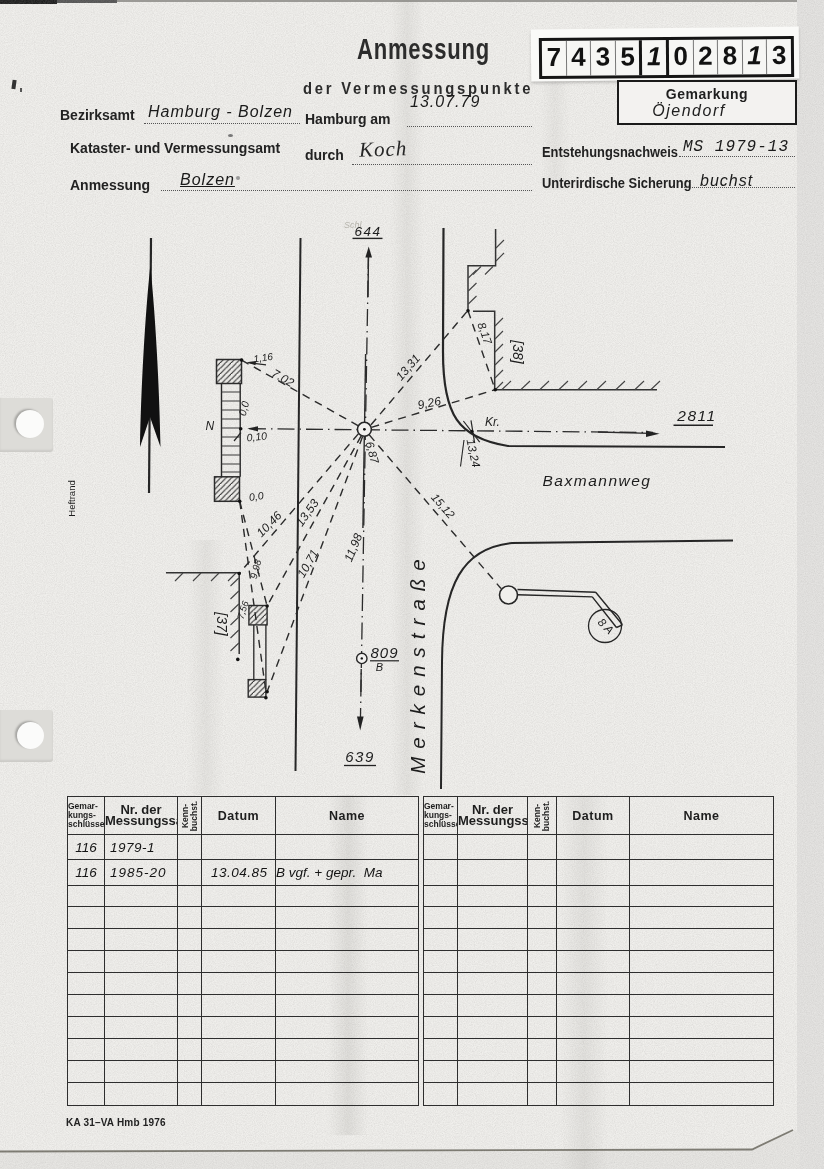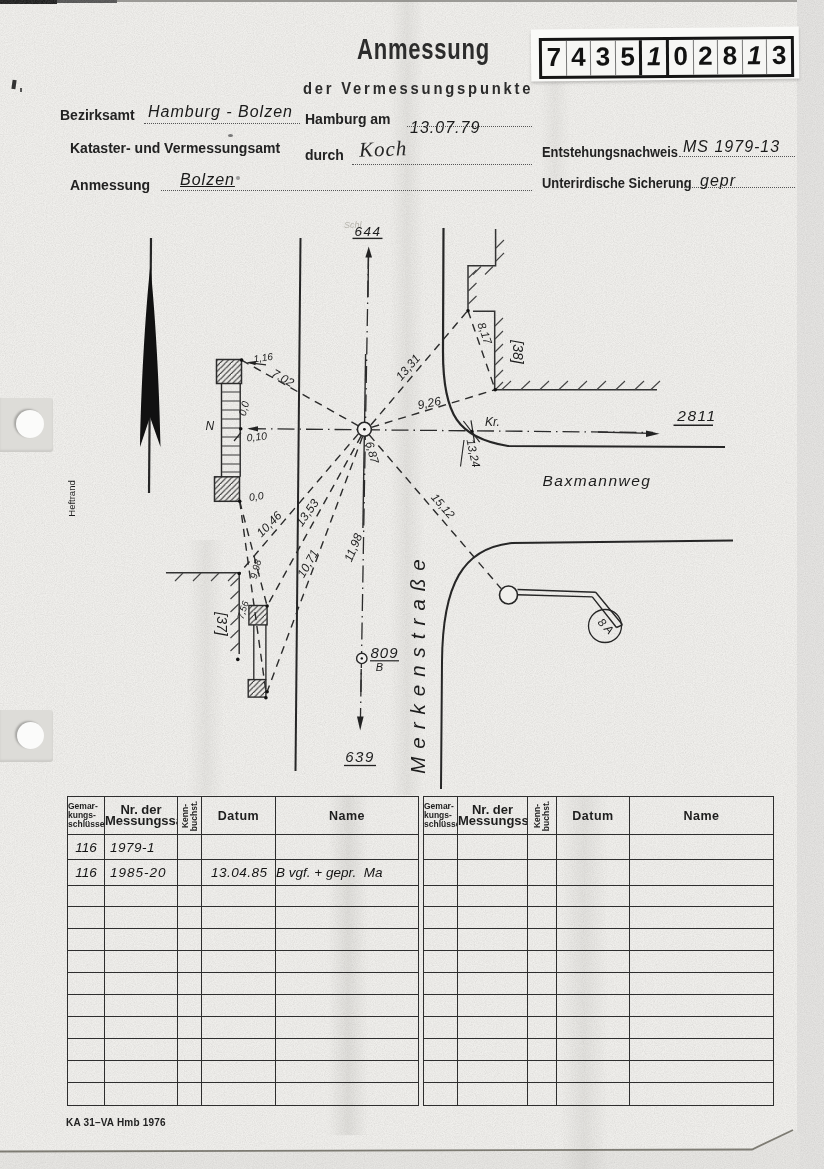--- a/index.html
+++ b/index.html
@@ -63,40 +63,44 @@
 <div style="flex:1;text-align:center;border-right:3px solid #151515;line-height:33px;">5</div>
 <div style="flex:1;text-align:center;border-right:3px solid #151515;line-height:33px;font-style:italic;">1</div>
 <div style="flex:1;text-align:center;border-right:1px solid #777;line-height:33px;">0</div>
 <div style="flex:1;text-align:center;border-right:1px solid #777;line-height:33px;">2</div>
 <div style="flex:1;text-align:center;border-right:1px solid #777;line-height:33px;">8</div>
 <div style="flex:1;text-align:center;border-right:1px solid #777;line-height:33px;font-style:italic;">1</div>
 <div style="flex:1;text-align:center;line-height:33px;">3</div>
 </div>
     </div>
 
+<div class="abs" style="left:617px;top:80px;width:176px;height:41px;border:2.5px solid #1a1a1a;background:#f3f2f0;">
+<div style="text-align:center;font-weight:bold;font-size:14px;margin-top:4px;letter-spacing:.5px;">Gemarkung</div>
+<div style="text-align:center;font-style:italic;font-size:16px;letter-spacing:1.5px;margin-top:0px;transform:translateX(-18px);">Öjendorf</div>
+</div>
 
 <div class="abs lbl" style="left:60px;top:107px;">Bezirksamt</div>
 <div class="abs hw" style="left:148px;top:103px;">Hamburg - Bolzen</div>
 <div class="abs dot" style="left:144px;top:104px;width:156px;height:19px;"></div>
 <div class="abs lbl" style="left:70px;top:140px;">Kataster- und Vermessungsamt</div>
 <div class="abs lbl" style="left:305px;top:111px;">Hamburg am</div>
-<div class="abs hw" style="left:410px;top:119px;">13.07.79</div>
+<div class="abs hw" style="left:410px;top:93px;">13.07.79</div>
 <div class="abs dot" style="left:407px;top:107px;width:125px;height:19px;"></div>
 <div class="abs lbl" style="left:305px;top:147px;">durch</div>
 <div class="abs" style="left:359px;top:137px;font-family:'Liberation Serif',serif;font-style:italic;font-size:21px;letter-spacing:1px;color:#262626;transform:rotate(-2deg);">Koch</div>
 <div class="abs dot" style="left:352px;top:145px;width:180px;height:19px;"></div>
 <div class="abs lbl" style="left:70px;top:177px;">Anmessung</div>
 <div class="abs hw" style="left:180px;top:171px;text-decoration:underline;">Bolzen</div>
 <div class="abs dot" style="left:161px;top:171px;width:371px;height:19px;"></div>
 
 <div class="abs lbl" style="left:542px;top:144px;transform:scale(.92,1);transform-origin:0 0;">Entstehungsnachweis</div>
-<div class="abs hw" style="left:683px;top:138px;">MS 1979-13</div>
+<div class="abs hw" style="left:683px;top:138px;font-family:Liberation Mono, monospace;">MS 1979-13</div>
 <div class="abs dot" style="left:679px;top:137px;width:116px;height:19px;"></div>
 <div class="abs lbl" style="left:542px;top:175px;transform:scale(.92,1);transform-origin:0 0;">Unterirdische Sicherung</div>
-<div class="abs hw" style="left:700px;top:172px;">gepr</div>
+<div class="abs hw" style="left:700px;top:172px;">buchst</div>
 <div class="abs dot" style="left:682px;top:168px;width:113px;height:19px;"></div>
 
 <svg class="abs" style="left:0;top:0;" width="824" height="1169" viewBox="0 0 824 1169">
 <defs>
 <pattern id="h1" width="5.5" height="5.5" patternUnits="userSpaceOnUse">
 <path d="M-1,6.5 L6.5,-1 M-1,12 L12,-1" stroke="#2c2c2c" stroke-width="1.1" fill="none"></path>
 </pattern>
 </defs>
 <g stroke="#262626" fill="none" stroke-linecap="butt">
 

